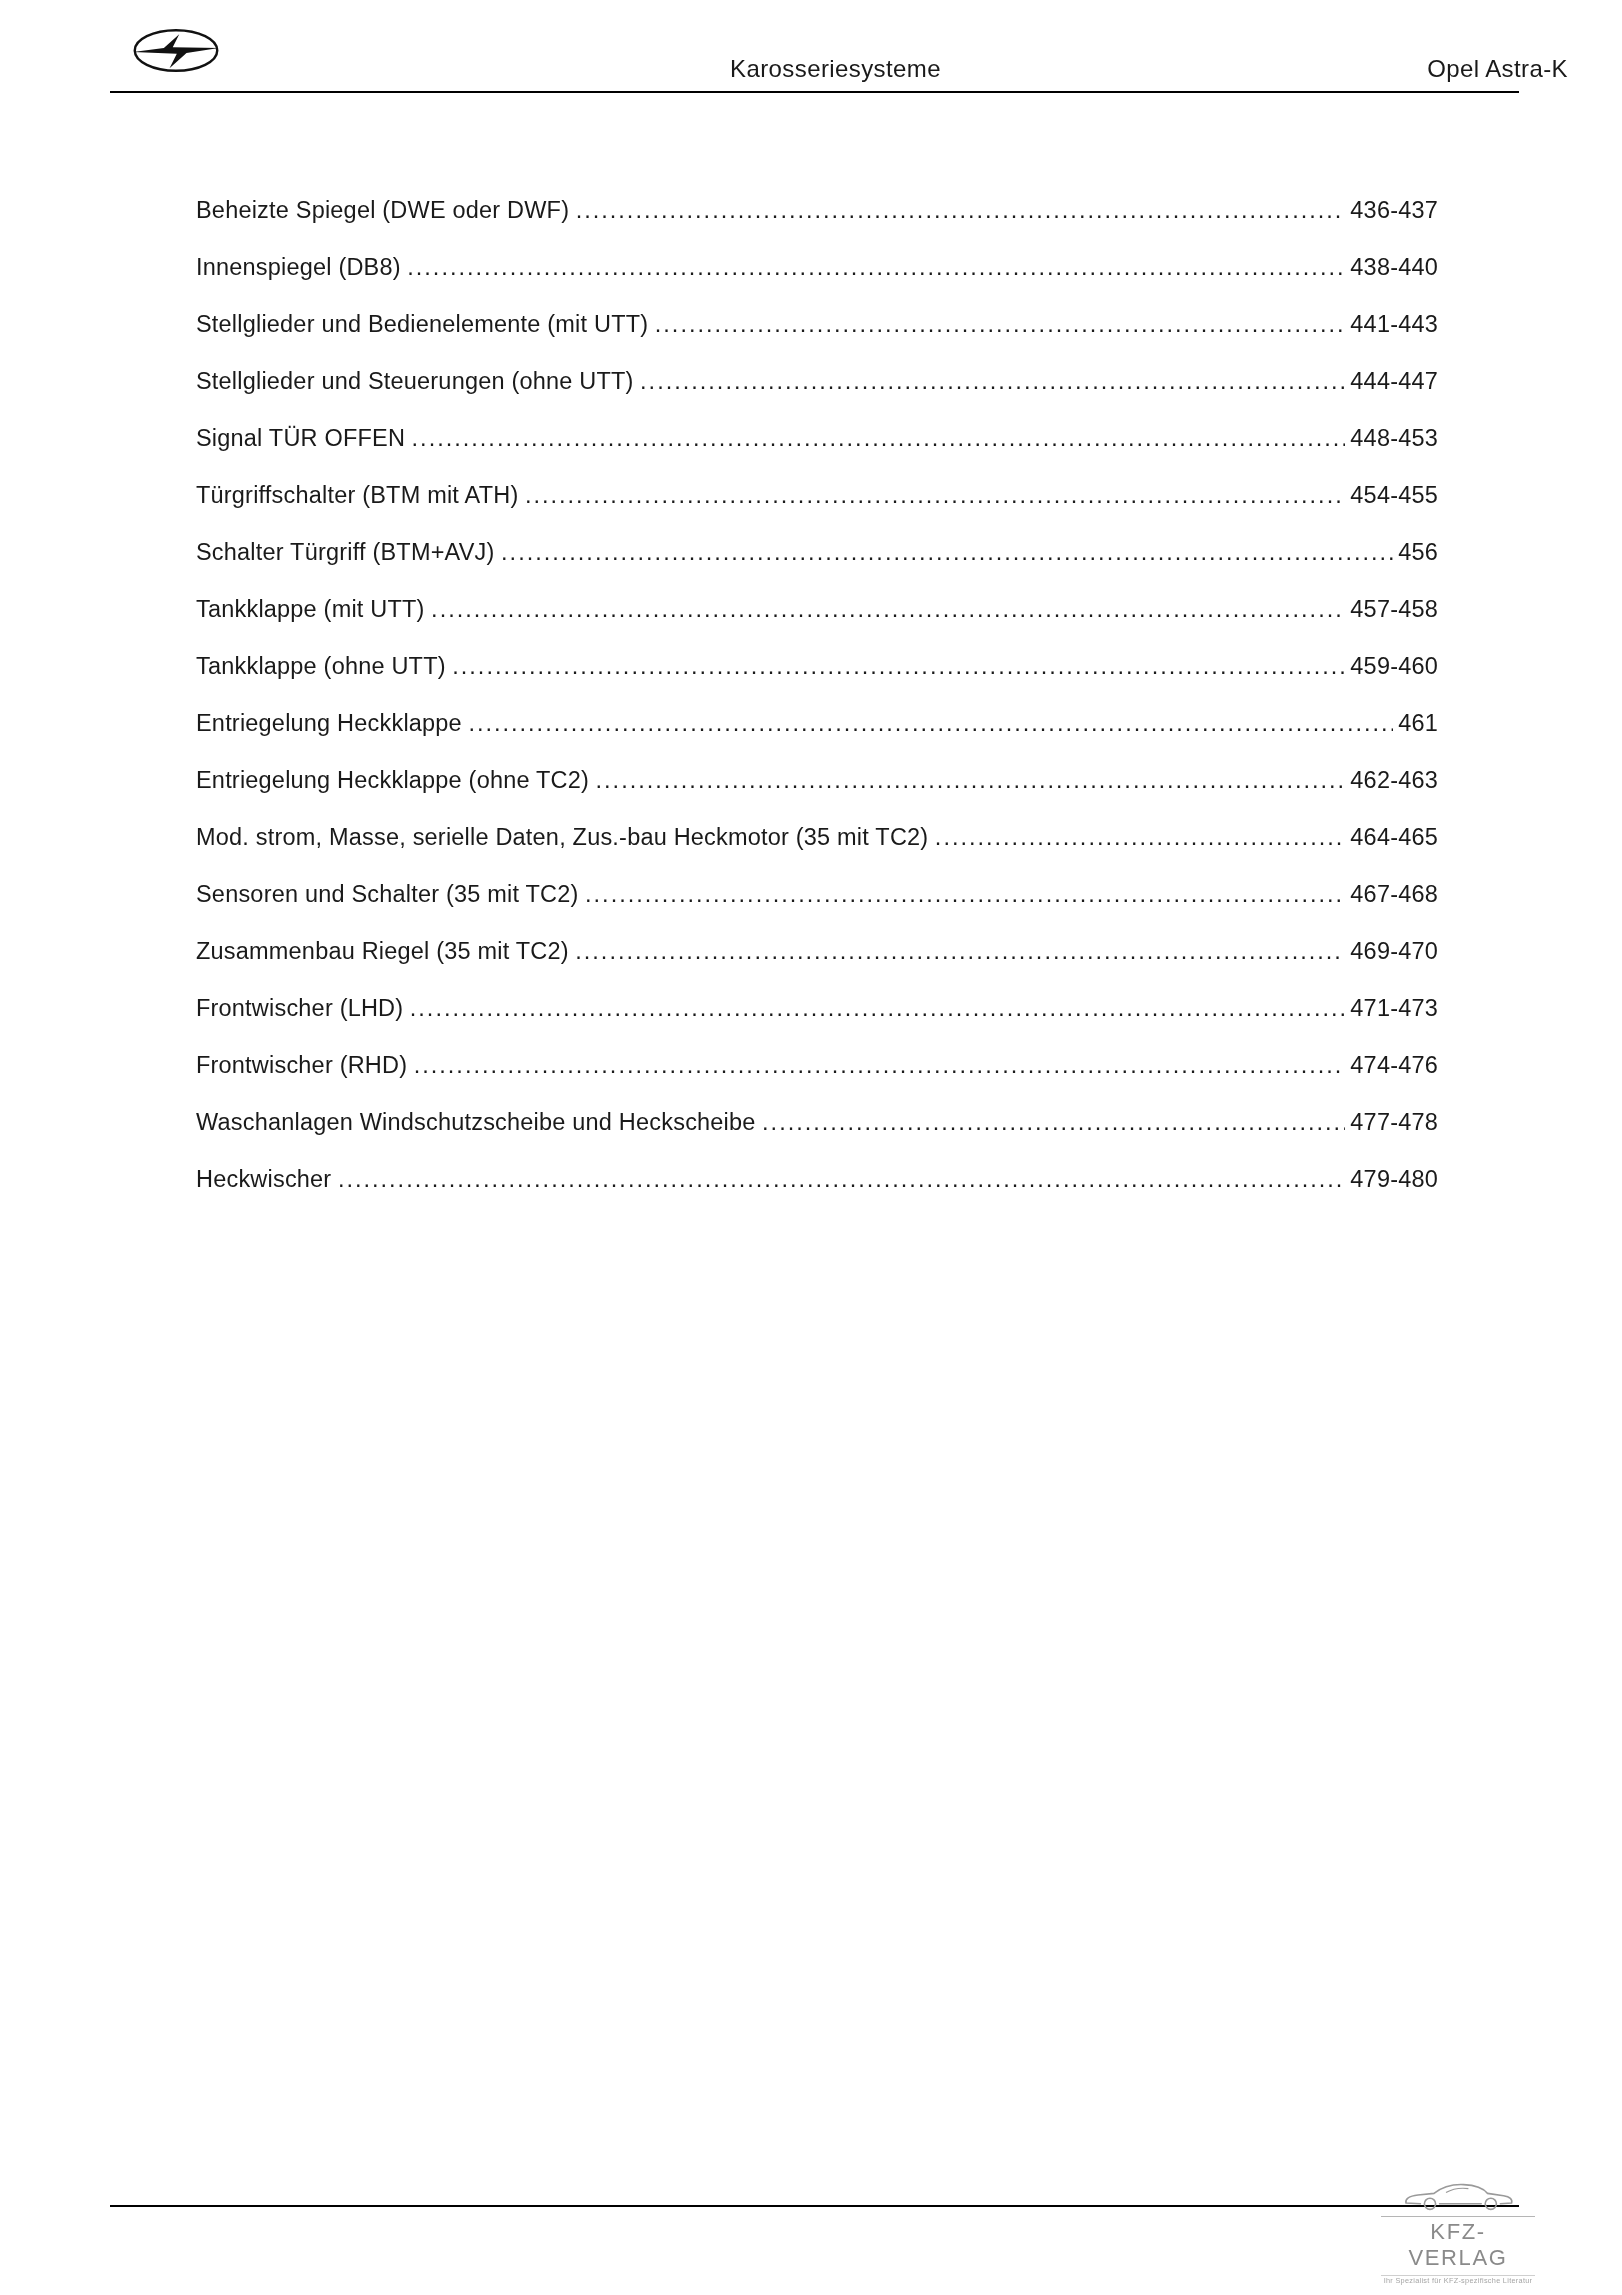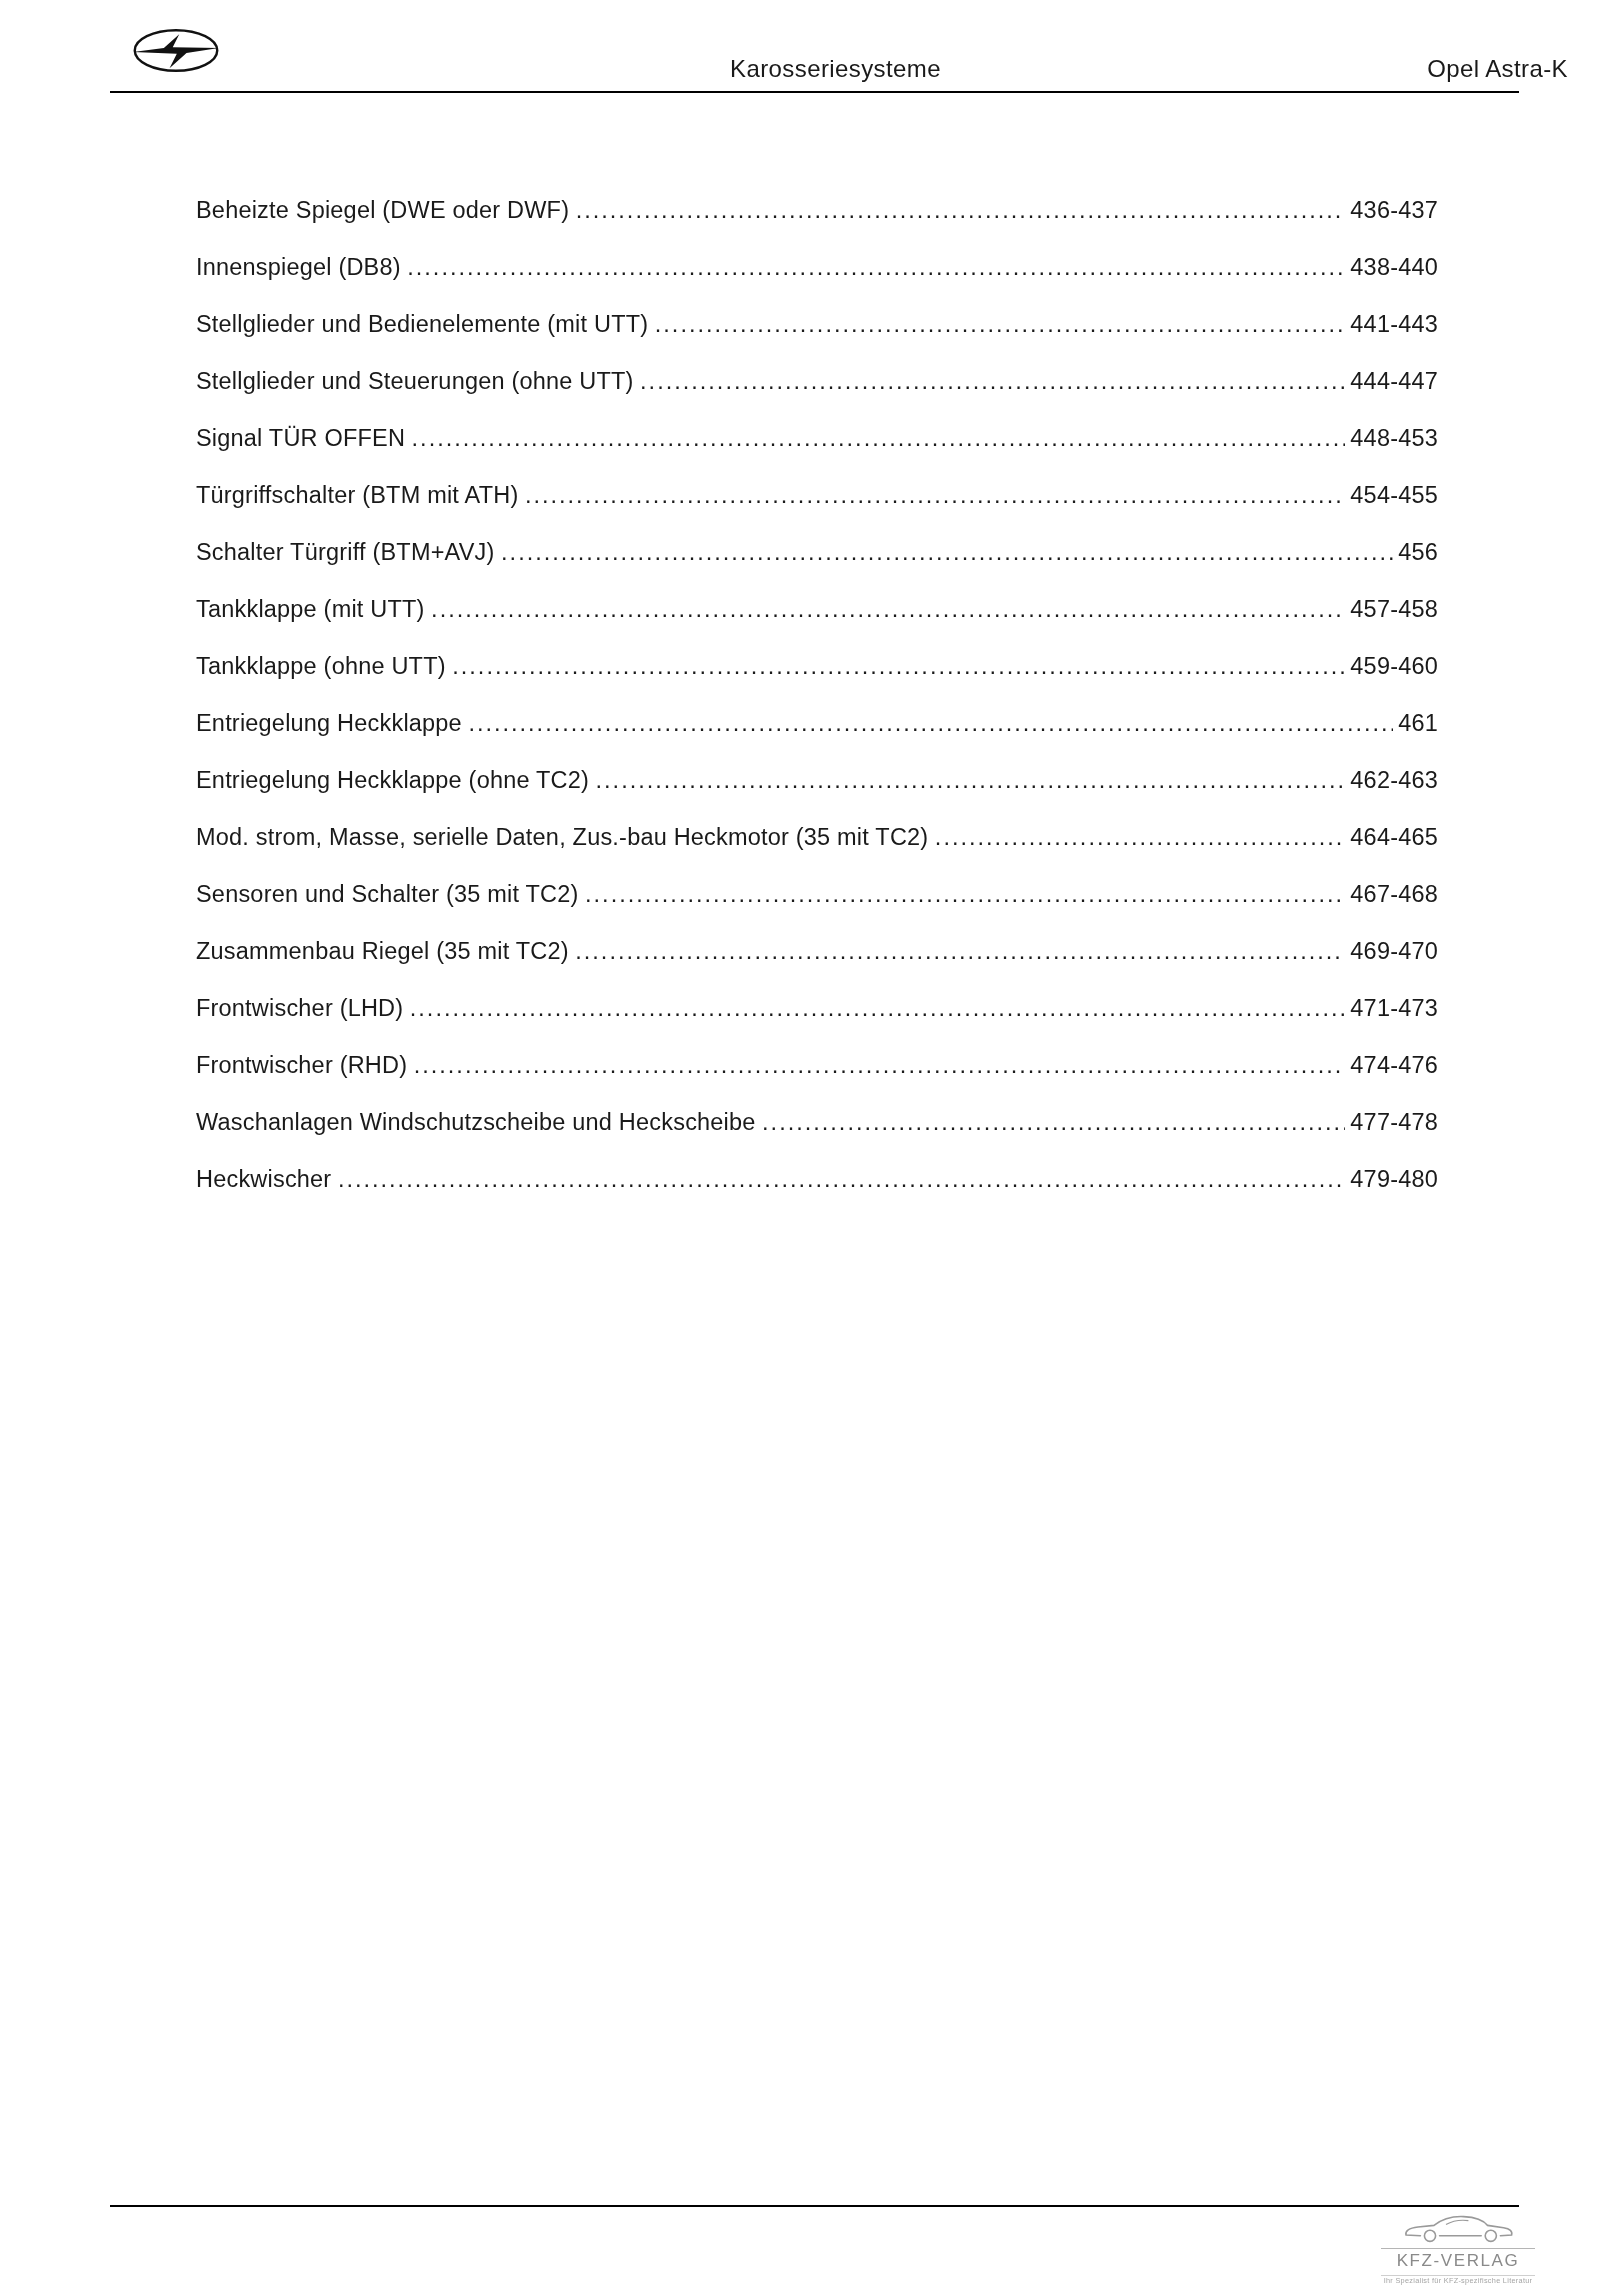--- a/index.html
+++ b/index.html
@@ -54,21 +54,21 @@
   .footer-rule {
     position: absolute; left: 110px; top: 2205px;
     width: 1409px; height: 2.4px; background: #000;
   }
   .kfz-logo {
     position: absolute; right: 88px; bottom: 9.7px;
     width: 154px; text-align: center; color: #8a8a8a;
   }
   .kfz-car { display: block; margin: 0 auto 1.6px auto; }
   .kfz-name {
-    font-size: 17px; letter-spacing: 1.6px; color: #8a8a8a;
+    font-size: 22px; letter-spacing: 1.6px; color: #8a8a8a;
     border-top: 0.8px solid #b5b5b5; padding-top: 1.6px;
   }
   .kfz-tagline {
     font-size: 7.3px; color: #a5a5a5; letter-spacing: 0.3px;
     border-top: 0.8px solid #cfcfcf; margin-top: 4px; padding-top: 0.8px;
     white-space: nowrap; overflow: hidden;
   }
 </style>
 </head>
 <body>

